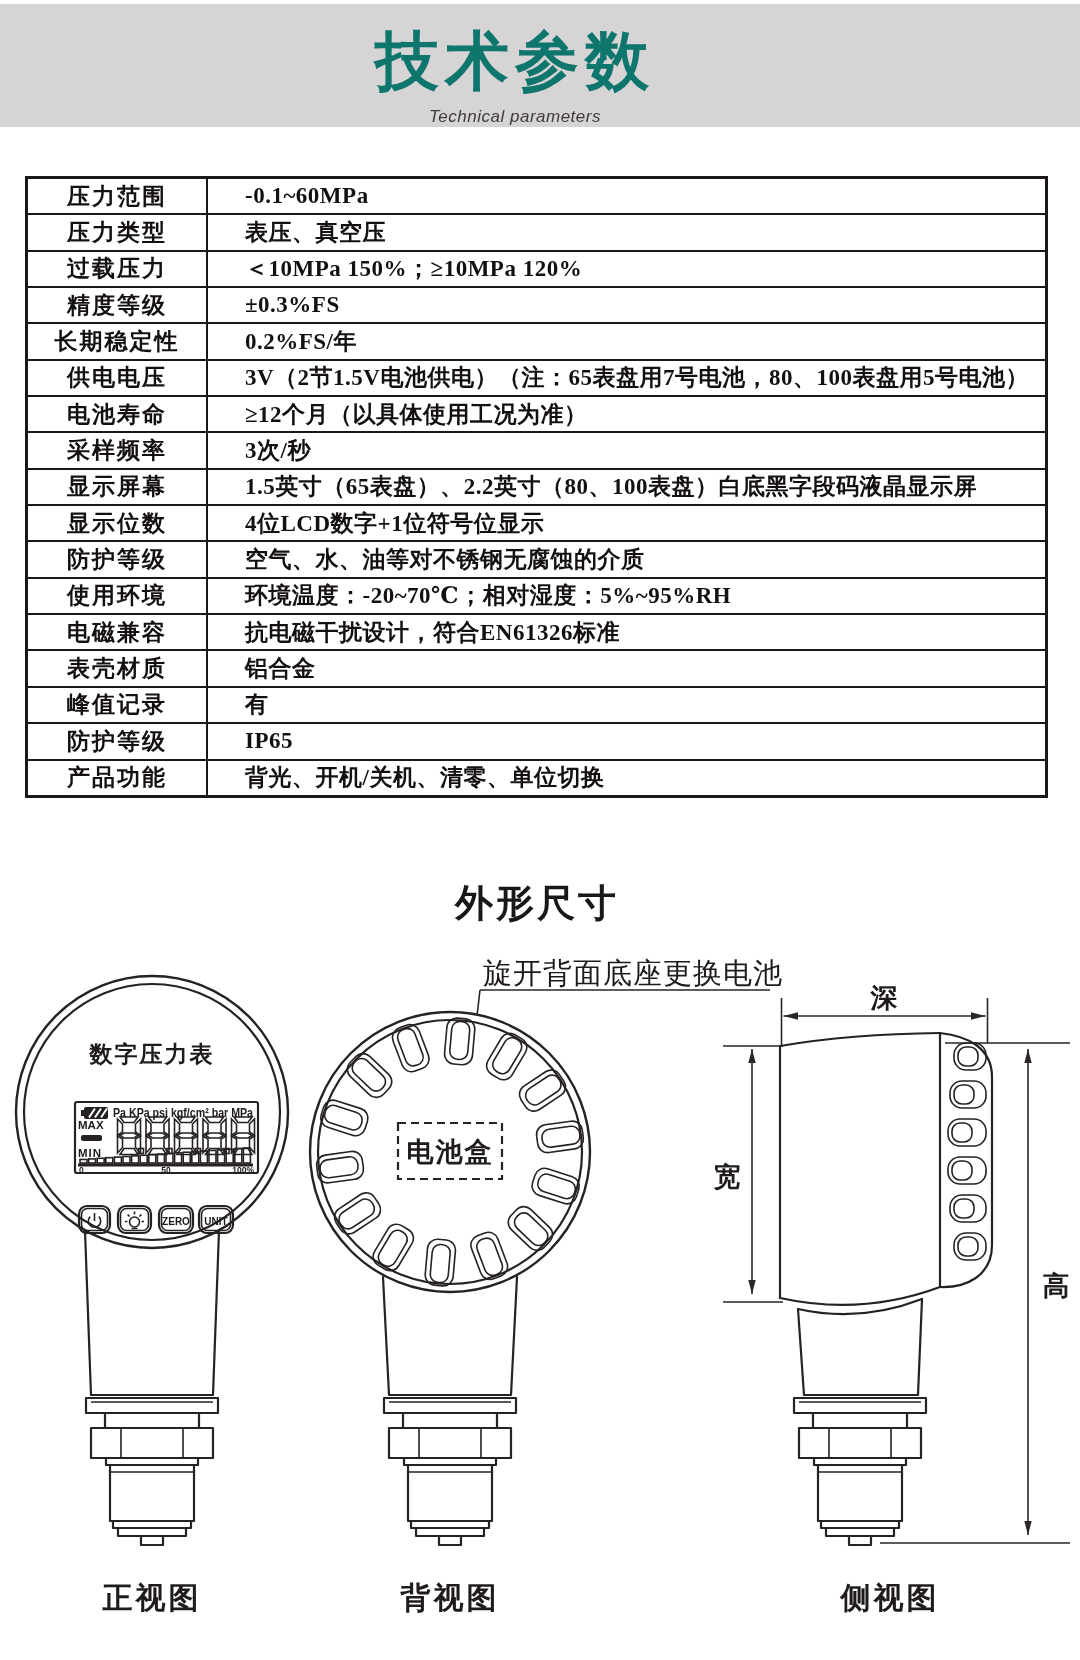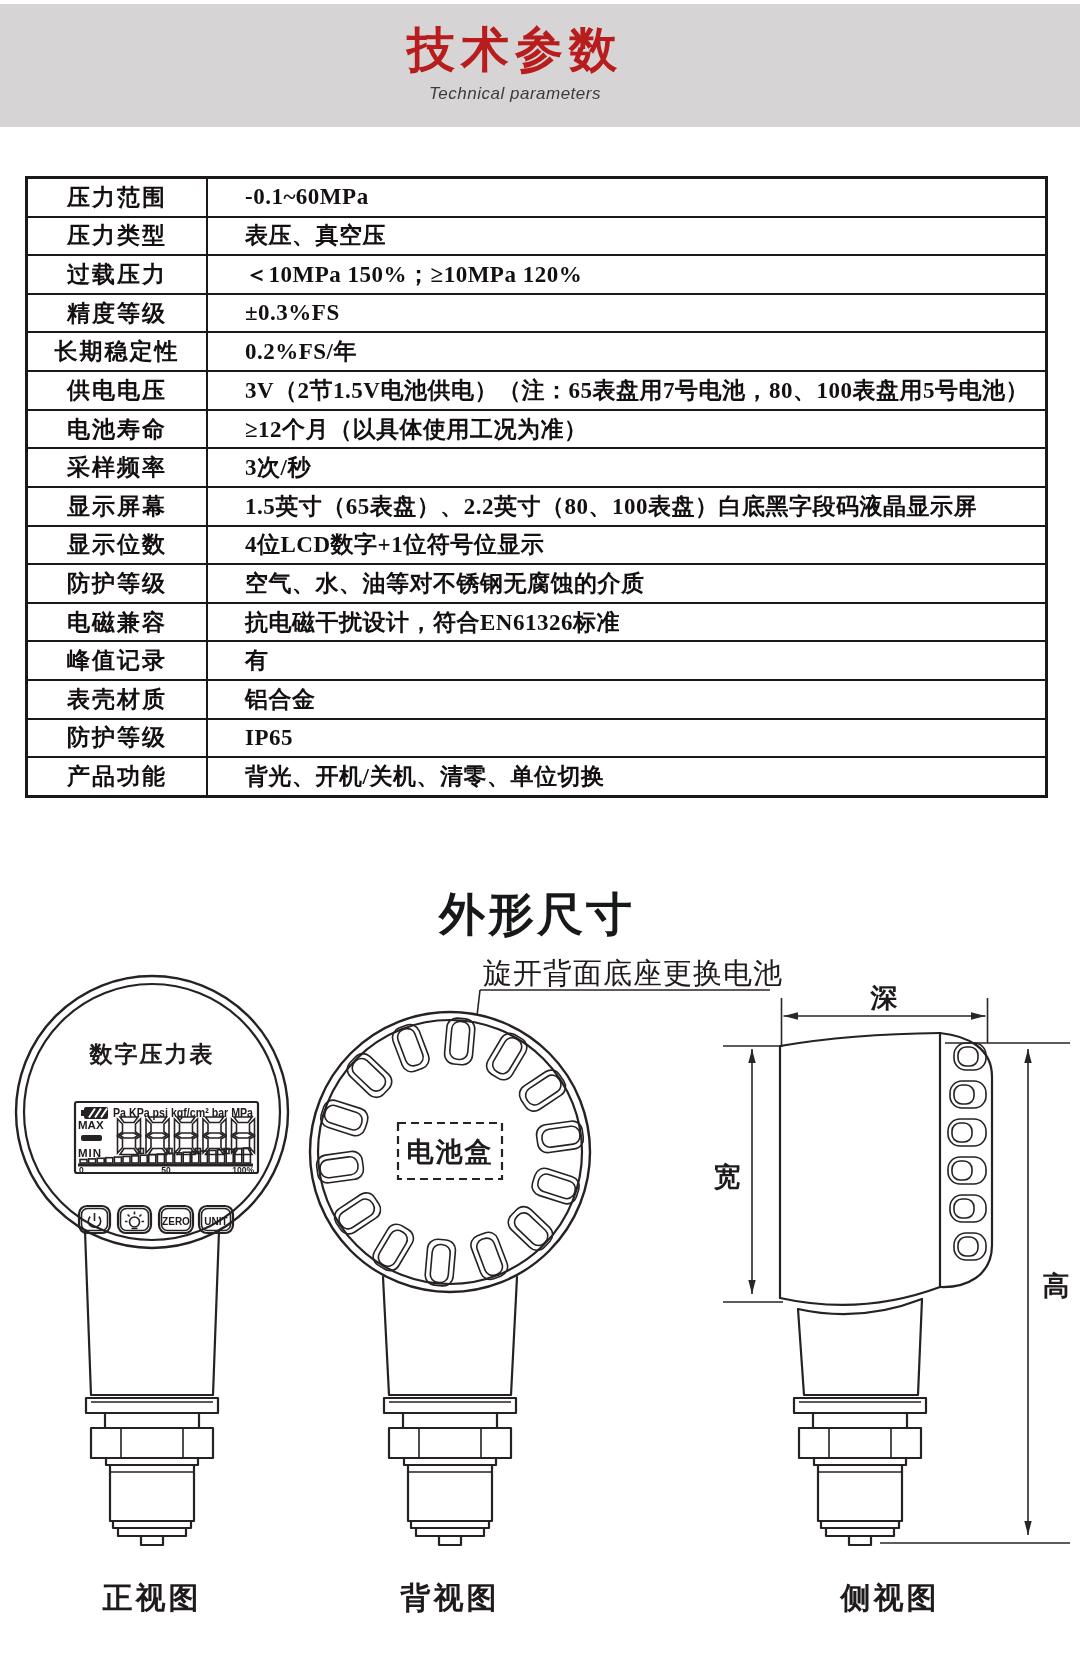--- a/index.html
+++ b/index.html
@@ -1,34 +1,34 @@
 <!DOCTYPE html>
 <html><head>
 <meta charset="utf-8">
 <style>
   html,body{margin:0;padding:0;background:#fff;}
   .page{position:relative;width:1080px;height:1660px;background:#ffffff;overflow:hidden;
         font-family:"Liberation Sans","DejaVu Sans",sans-serif;color:#1c1819;}
   
   .banner{position:absolute;top:4px;left:0;width:1080px;height:123px;background:#d6d4d5;
           text-align:center;box-sizing:border-box;padding-right:50px;}
-  .banner h1{margin:14px 0 2px 0;font-size:48px;font-weight:700;letter-spacing:6px;color:#b91c1c;}
+  .banner h1{margin:14px 0 2px 0;font-size:64px;font-weight:700;letter-spacing:6px;color:#0f766e;}
   .banner .sub{font-size:17px;color:#3f3b3c;letter-spacing:0.5px;font-style:italic;}
   
   table.spec{position:absolute;top:176px;left:25px;width:1023px;height:622px;
              border-collapse:collapse;table-layout:fixed;
              font-family:"Liberation Serif","DejaVu Serif",serif;font-size:23px;color:#141011;font-weight:bold;}
   table.spec{border:3px solid #1c1819;}
   table.spec td{border:2px solid #1c1819;height:34px;padding:0;}
   table.spec td.lbl{width:178px;text-align:center;letter-spacing:2px;}
   table.spec td.val{padding-left:37px;letter-spacing:0.5px;}
   
   .sec-title{position:absolute;top:846px;left:0;width:1080px;text-align:center;
              box-sizing:border-box;padding-right:6px;
-             font-size:46px;font-weight:700;letter-spacing:3px;color:#17181a;}
+             font-size:38px;font-weight:700;letter-spacing:3px;color:#17181a;}
   
   svg.draw{position:absolute;top:895px;left:0;}
   svg.draw text{fill:#1f1a1b;}
   .cad{stroke:#262122;fill:none;stroke-width:2.2;stroke-linecap:round;stroke-linejoin:round;}
   .cadf{stroke:#262122;fill:#ffffff;stroke-width:2.4;}
   .thin{stroke:#262122;fill:none;stroke-width:1.6;}
   .dim{stroke:#2a2526;fill:none;stroke-width:1.6;}
   .dimfill{fill:#2a2526;stroke:none;}
   .lcdtxt{font-weight:700;font-family:"Liberation Sans","DejaVu Sans",sans-serif;}
   .cjk-sans{font-family:"Liberation Sans","DejaVu Sans",sans-serif;font-weight:600;}
@@ -85,30 +85,34 @@
         </tr>
         <tr>
           <td class="lbl">显示位数</td>
           <td class="val">4位LCD数字+1位符号位显示</td>
         </tr>
         <tr>
           <td class="lbl">防护等级</td>
           <td class="val">空气、水、油等对不锈钢无腐蚀的介质</td>
         </tr>
         <tr>
+          <td class="lbl">使用环境</td>
+          <td class="val">环境温度：-20~70℃；相对湿度：5%~95%RH</td>
+        </tr>
+        <tr>
           <td class="lbl">电磁兼容</td>
           <td class="val">抗电磁干扰设计，符合EN61326标准</td>
         </tr>
         <tr>
+          <td class="lbl">表壳材质</td>
+          <td class="val">铝合金</td>
+        </tr>
+        <tr>
           <td class="lbl">峰值记录</td>
           <td class="val">有</td>
-        </tr>
-        <tr>
-          <td class="lbl">表壳材质</td>
-          <td class="val">铝合金</td>
         </tr>
         <tr>
           <td class="lbl">防护等级</td>
           <td class="val">IP65</td>
         </tr>
         <tr>
           <td class="lbl">产品功能</td>
           <td class="val">背光、开机/关机、清零、单位切换</td>
         </tr>
       </tbody>

